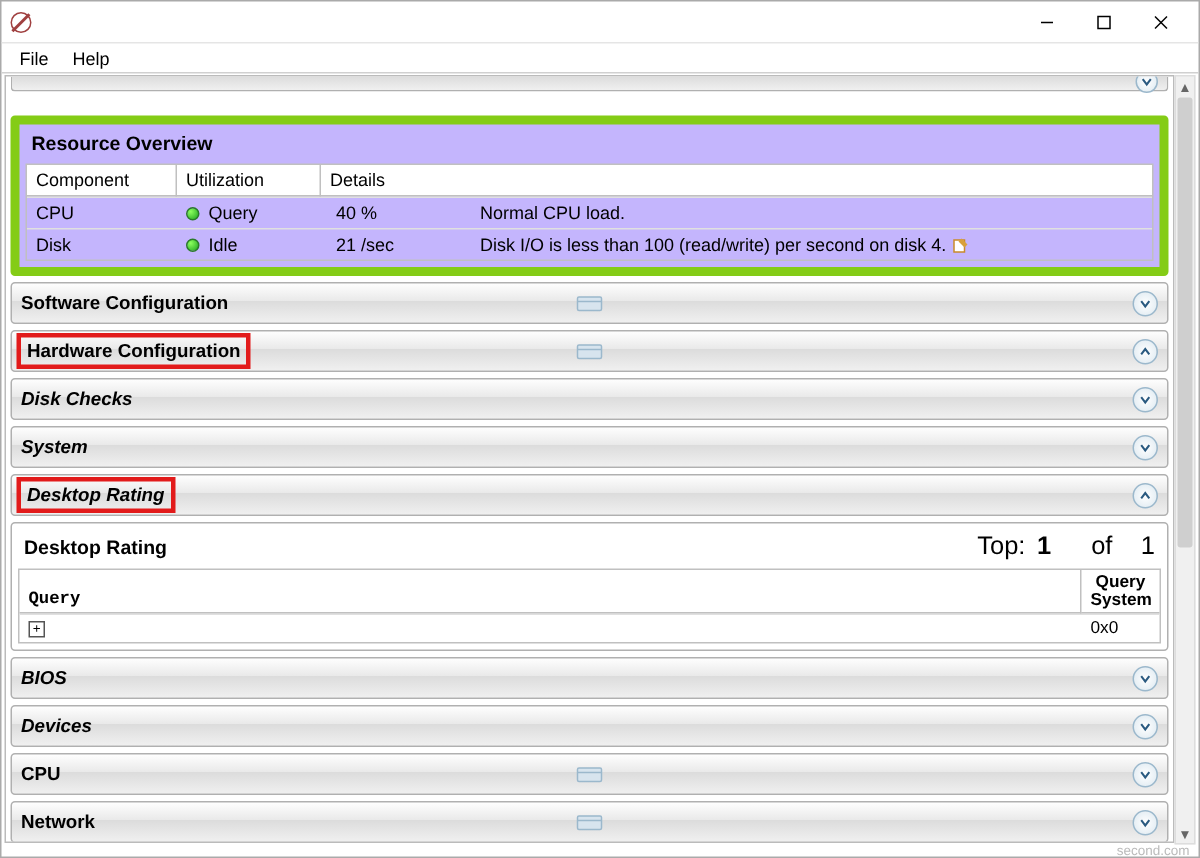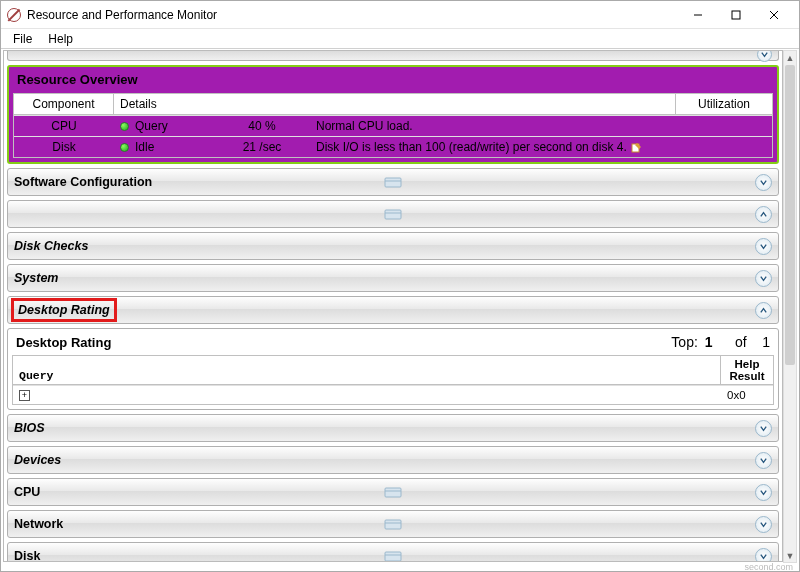--- a/index.html
+++ b/index.html
@@ -112,35 +112,35 @@
     border-top: none;
     background: linear-gradient(#dcdcdc, #f0f0f0);
     display: flex; align-items: center;
     padding: 0 6px;
     font-size: 9px; color: #555; font-style: italic; font-weight: bold;
     position: relative;
   }
   .sliver .chevron { width: 15px; height: 15px; position: absolute; right: 6px; top: -4px;}
   
   .panel {
-    border: 2px solid #84cc16;
+    border: 6px solid #84cc16;
     border-radius: 3px;
-    margin-top: 4px;
-    background: #a21caf;
+    margin-top: 16px;
+    background: #c4b5fd;
   }
   .panel-title {
     font-weight: bold;
     font-size: 13px;
     padding: 5px 8px 6px 8px;
   }
   .grid {
     margin: 0 4px 4px 4px;
     border: 1px solid #c0c0c0;
   }
-  .grid-row { display: flex; border-top: 1px solid #e0e0e0; text-align: center; }
+  .grid-row { display: flex; border-top: 1px solid #e0e0e0; }
   .grid-row.head { border-top: none; background: #fff; font-weight: normal; }
   .grid-row.head .cell { border-right: 1px solid #c0c0c0; border-bottom: 1px solid #c0c0c0;}
   .grid-row.head .cell:last-child { border-right: none; }
   .cell { padding: 3px 6px; font-size: 12px; }
   .c-comp { width: 100px; }
   .c-stat { width: 100px; display:flex; align-items:center; gap:6px;}
   .c-util { width: 96px; }
   .c-det  { flex: 1; display:flex; align-items:center; gap:4px;}
   .dot {
     width: 9px; height: 9px; border-radius: 50%;
@@ -153,21 +153,21 @@
     border: 1px solid #b0b0b0;
     border-radius: 3px;
     margin-top: 4px;
     background: #fff;
   }
   .panel2-head {
     display: flex; align-items: baseline;
     padding: 5px 8px;
   }
   .panel2-head .ptitle { font-weight: bold; font-size: 13px; flex: 1; }
-  .panel2-head .pageinfo { font-size: 14px; }
+  .panel2-head .pageinfo { font-size: 17px; }
   .panel2-head .pnum { font-weight: bold; margin: 0 3px;}
   .qgrid {
     margin: 0 4px 4px 4px;
     border: 1px solid #c0c0c0;
   }
   .qhead { display: flex; }
   .qhead .qh {
     border-right: 1px solid #c0c0c0;
     border-bottom: 1px solid #c0c0c0;
     padding: 2px 6px;
@@ -211,21 +211,20 @@
     right: 6px; bottom: -1px;
     font-size: 9px; color: #bbb;
     font-family: Arial, sans-serif;
   }
 </style>
 </head>
 <body>
 
 <div class="titlebar">
   <span class="app-icon"></span>
-  <span class="title">Resource and Performance Monitor</span>
   <span class="spacer"></span>
   <div class="winbtn">
     <svg viewBox="0 0 10 10">
         <line x1="1" y1="5" x2="9" y2="5" stroke="#000" stroke-width="1"></line>
       </svg>
   </div>
   <div class="winbtn">
     <svg viewBox="0 0 10 10">
         <rect x="1" y="1" width="8" height="8" fill="none" stroke="#000" stroke-width="1"></rect>
       </svg>
@@ -252,22 +251,22 @@
           <polyline points="2,3 5,7 8,3" fill="none" stroke="#2a5a80" stroke-width="1.5"></polyline>
         </svg>
     </span>
   </div>
 
   <div class="panel">
     <div class="panel-title">Resource Overview</div>
     <div class="grid">
       <div class="grid-row head">
         <div class="cell c-comp">Component</div>
+        <div class="cell c-util">Utilization</div>
         <div class="cell c-det">Details</div>
-        <div class="cell c-util">Utilization</div>
       </div>
       <div class="grid-row">
         <div class="cell c-comp">CPU</div>
         <div class="cell c-stat">
           <span class="dot"></span>
           <span>Query</span>
         </div>
         <div class="cell c-util">40 %</div>
         <div class="cell c-det">Normal CPU load.</div>
       </div>
@@ -302,20 +301,21 @@
       <span class="chevron">
         <svg viewBox="0 0 10 10">
             <polyline points="2,3 5,7 8,3" fill="none" stroke="#2a5a80" stroke-width="1.5"></polyline>
           </svg>
       </span>
     </div>
   </div>
 
   <div class="sect">
     <div class="sect-row">
+      <span class="sect-title hl" style="padding:2px 4px;">Hardware Configuration</span>
       <span class="calendar-badge">
         <svg viewBox="0 0 18 12">
             <rect x="1" y="2" width="16" height="9" rx="1" fill="#d7e4ee" stroke="#9bb8cc"></rect>
             <line x1="1" y1="5" x2="17" y2="5" stroke="#9bb8cc"></line>
           </svg>
       </span>
       <span class="sect-spacer"></span>
       <span class="chevron chevron-up">
         <svg viewBox="0 0 10 10">
             <polyline points="2,3 5,7 8,3" fill="none" stroke="#2a5a80" stroke-width="1.5"></polyline>
@@ -368,21 +368,21 @@
         <span class="pnum">1</span>
         &nbsp;&nbsp;&nbsp;
         <span>of</span>
         &nbsp;&nbsp;
         <span>1</span>
       </span>
     </div>
     <div class="qgrid">
       <div class="qhead">
         <div class="qh main">Query</div>
-        <div class="qh res">Help Result</div>
+        <div class="qh res">Query System</div>
       </div>
       <div class="qrow">
         <div class="qc main">
           <span class="plusbox">+</span>
         </div>
         <div class="qc res">0x0</div>
       </div>
     </div>
   </div>
 

